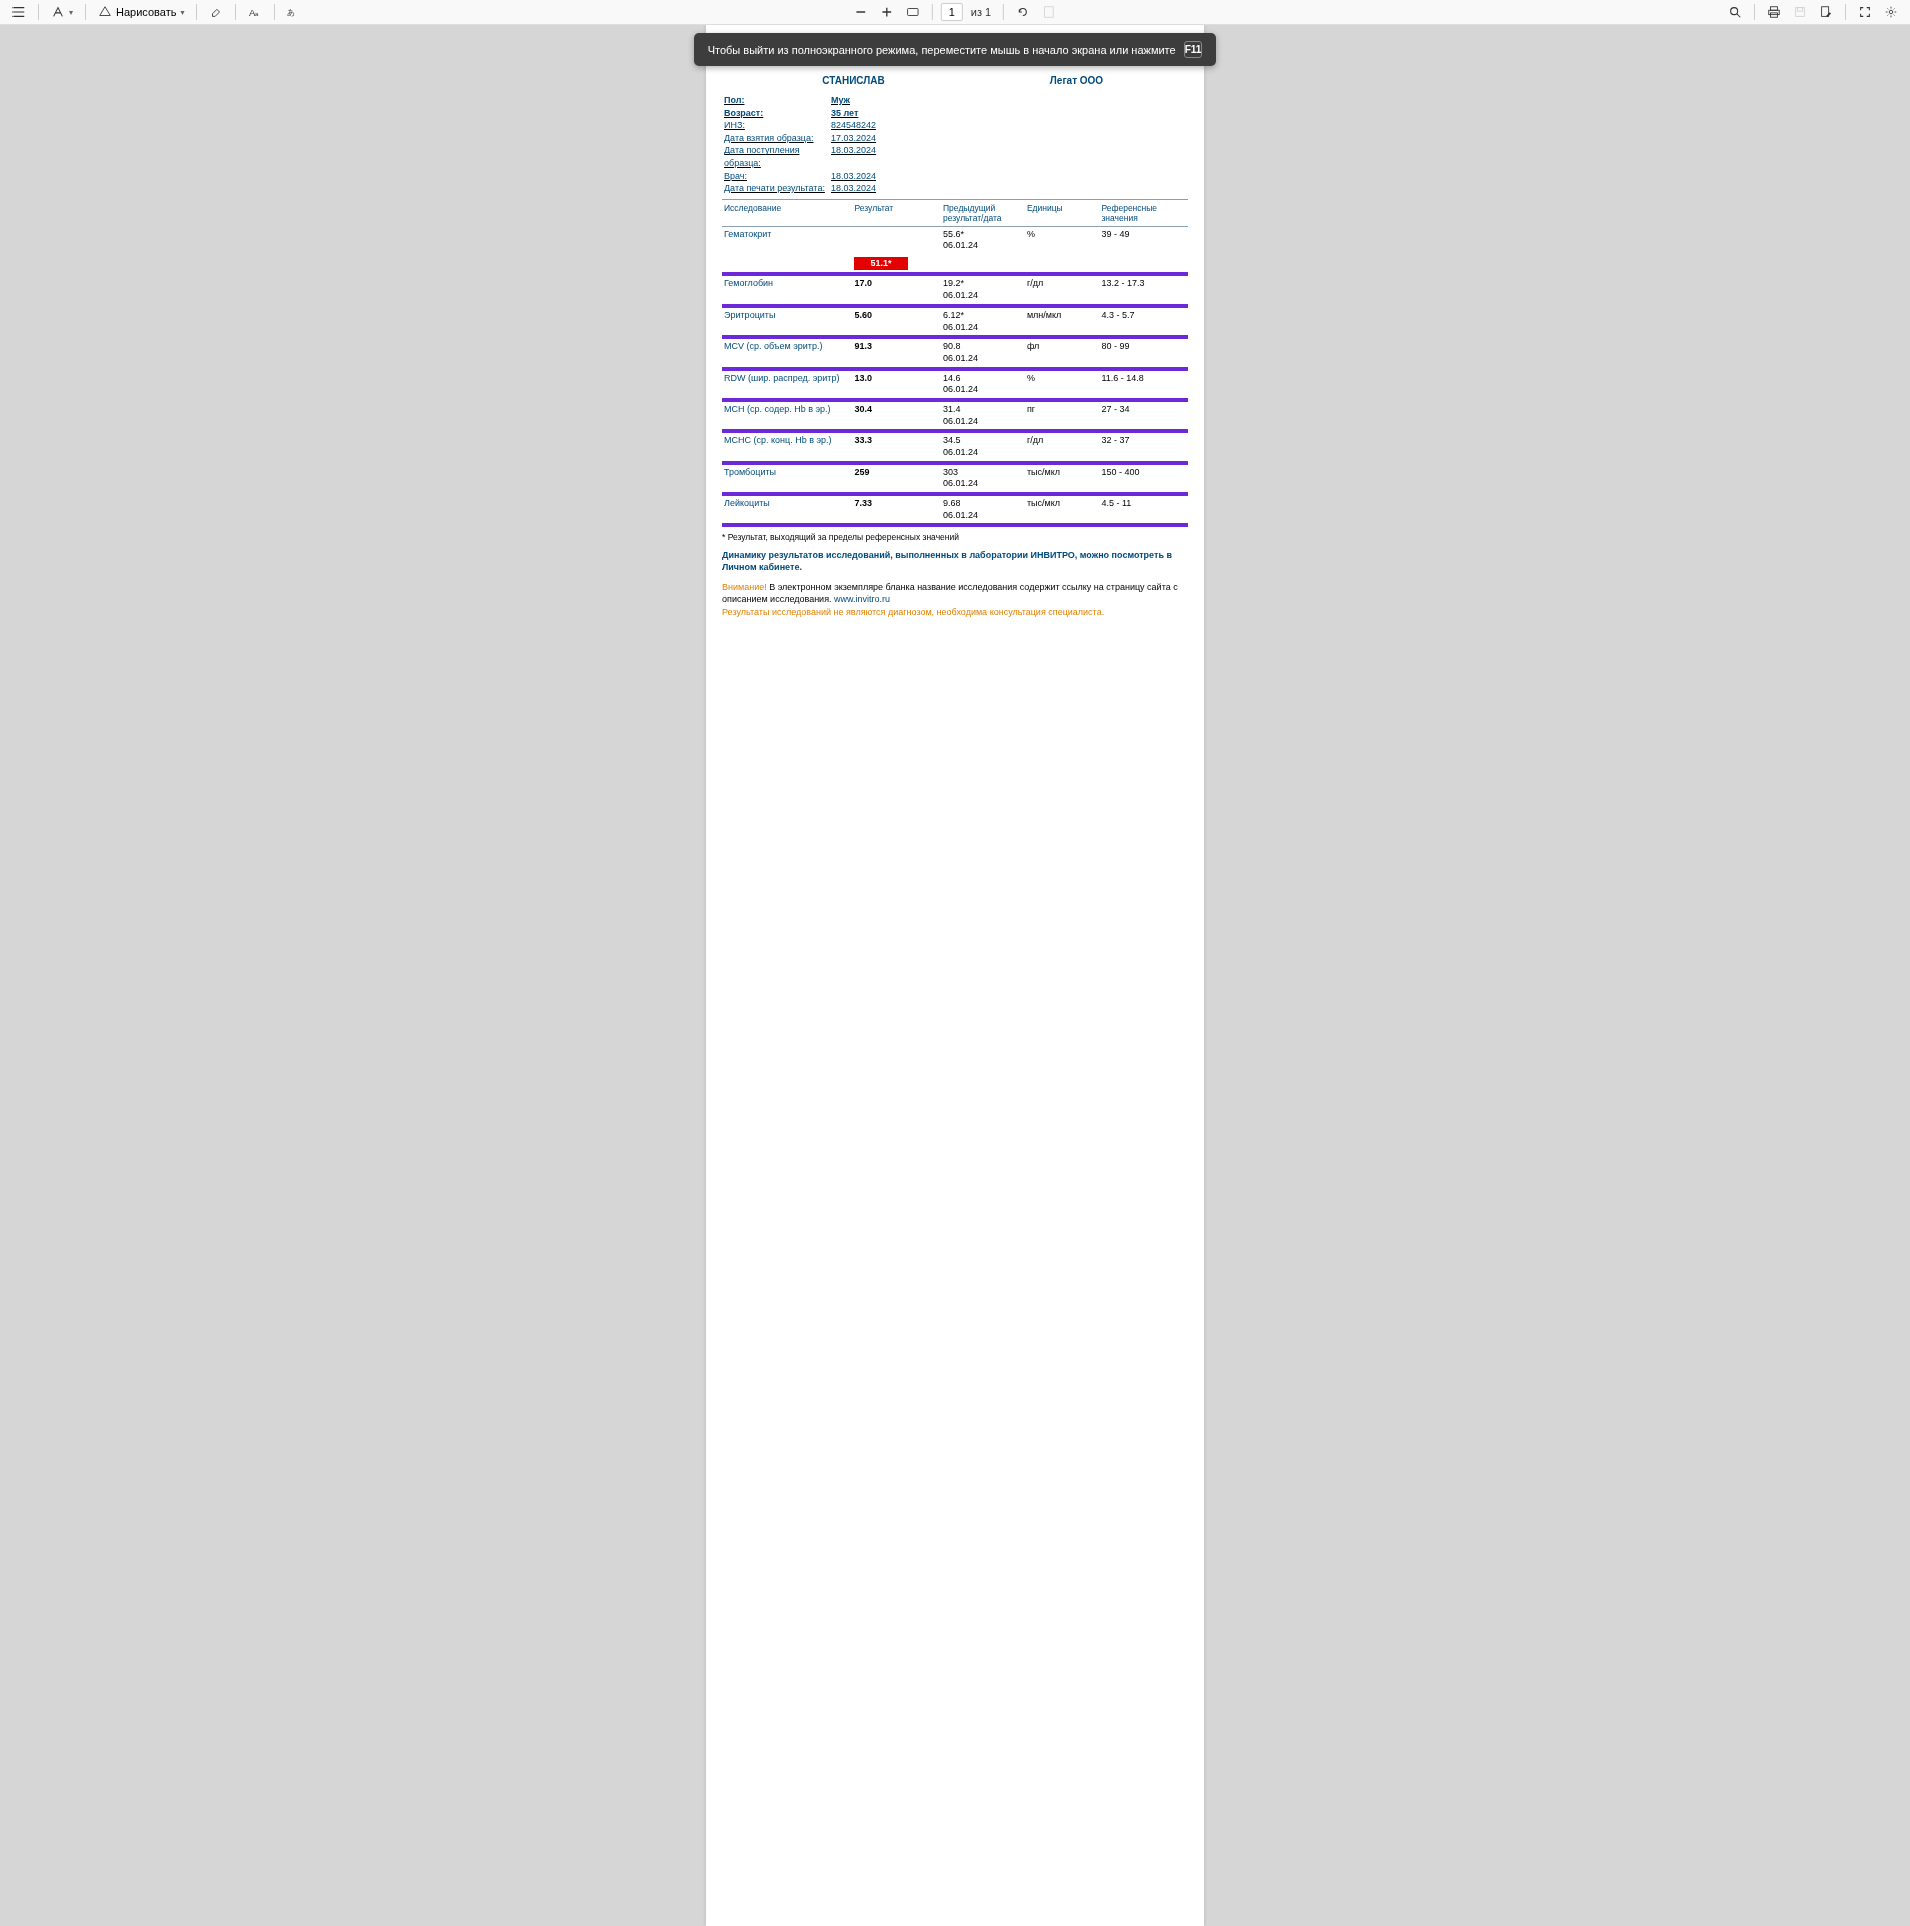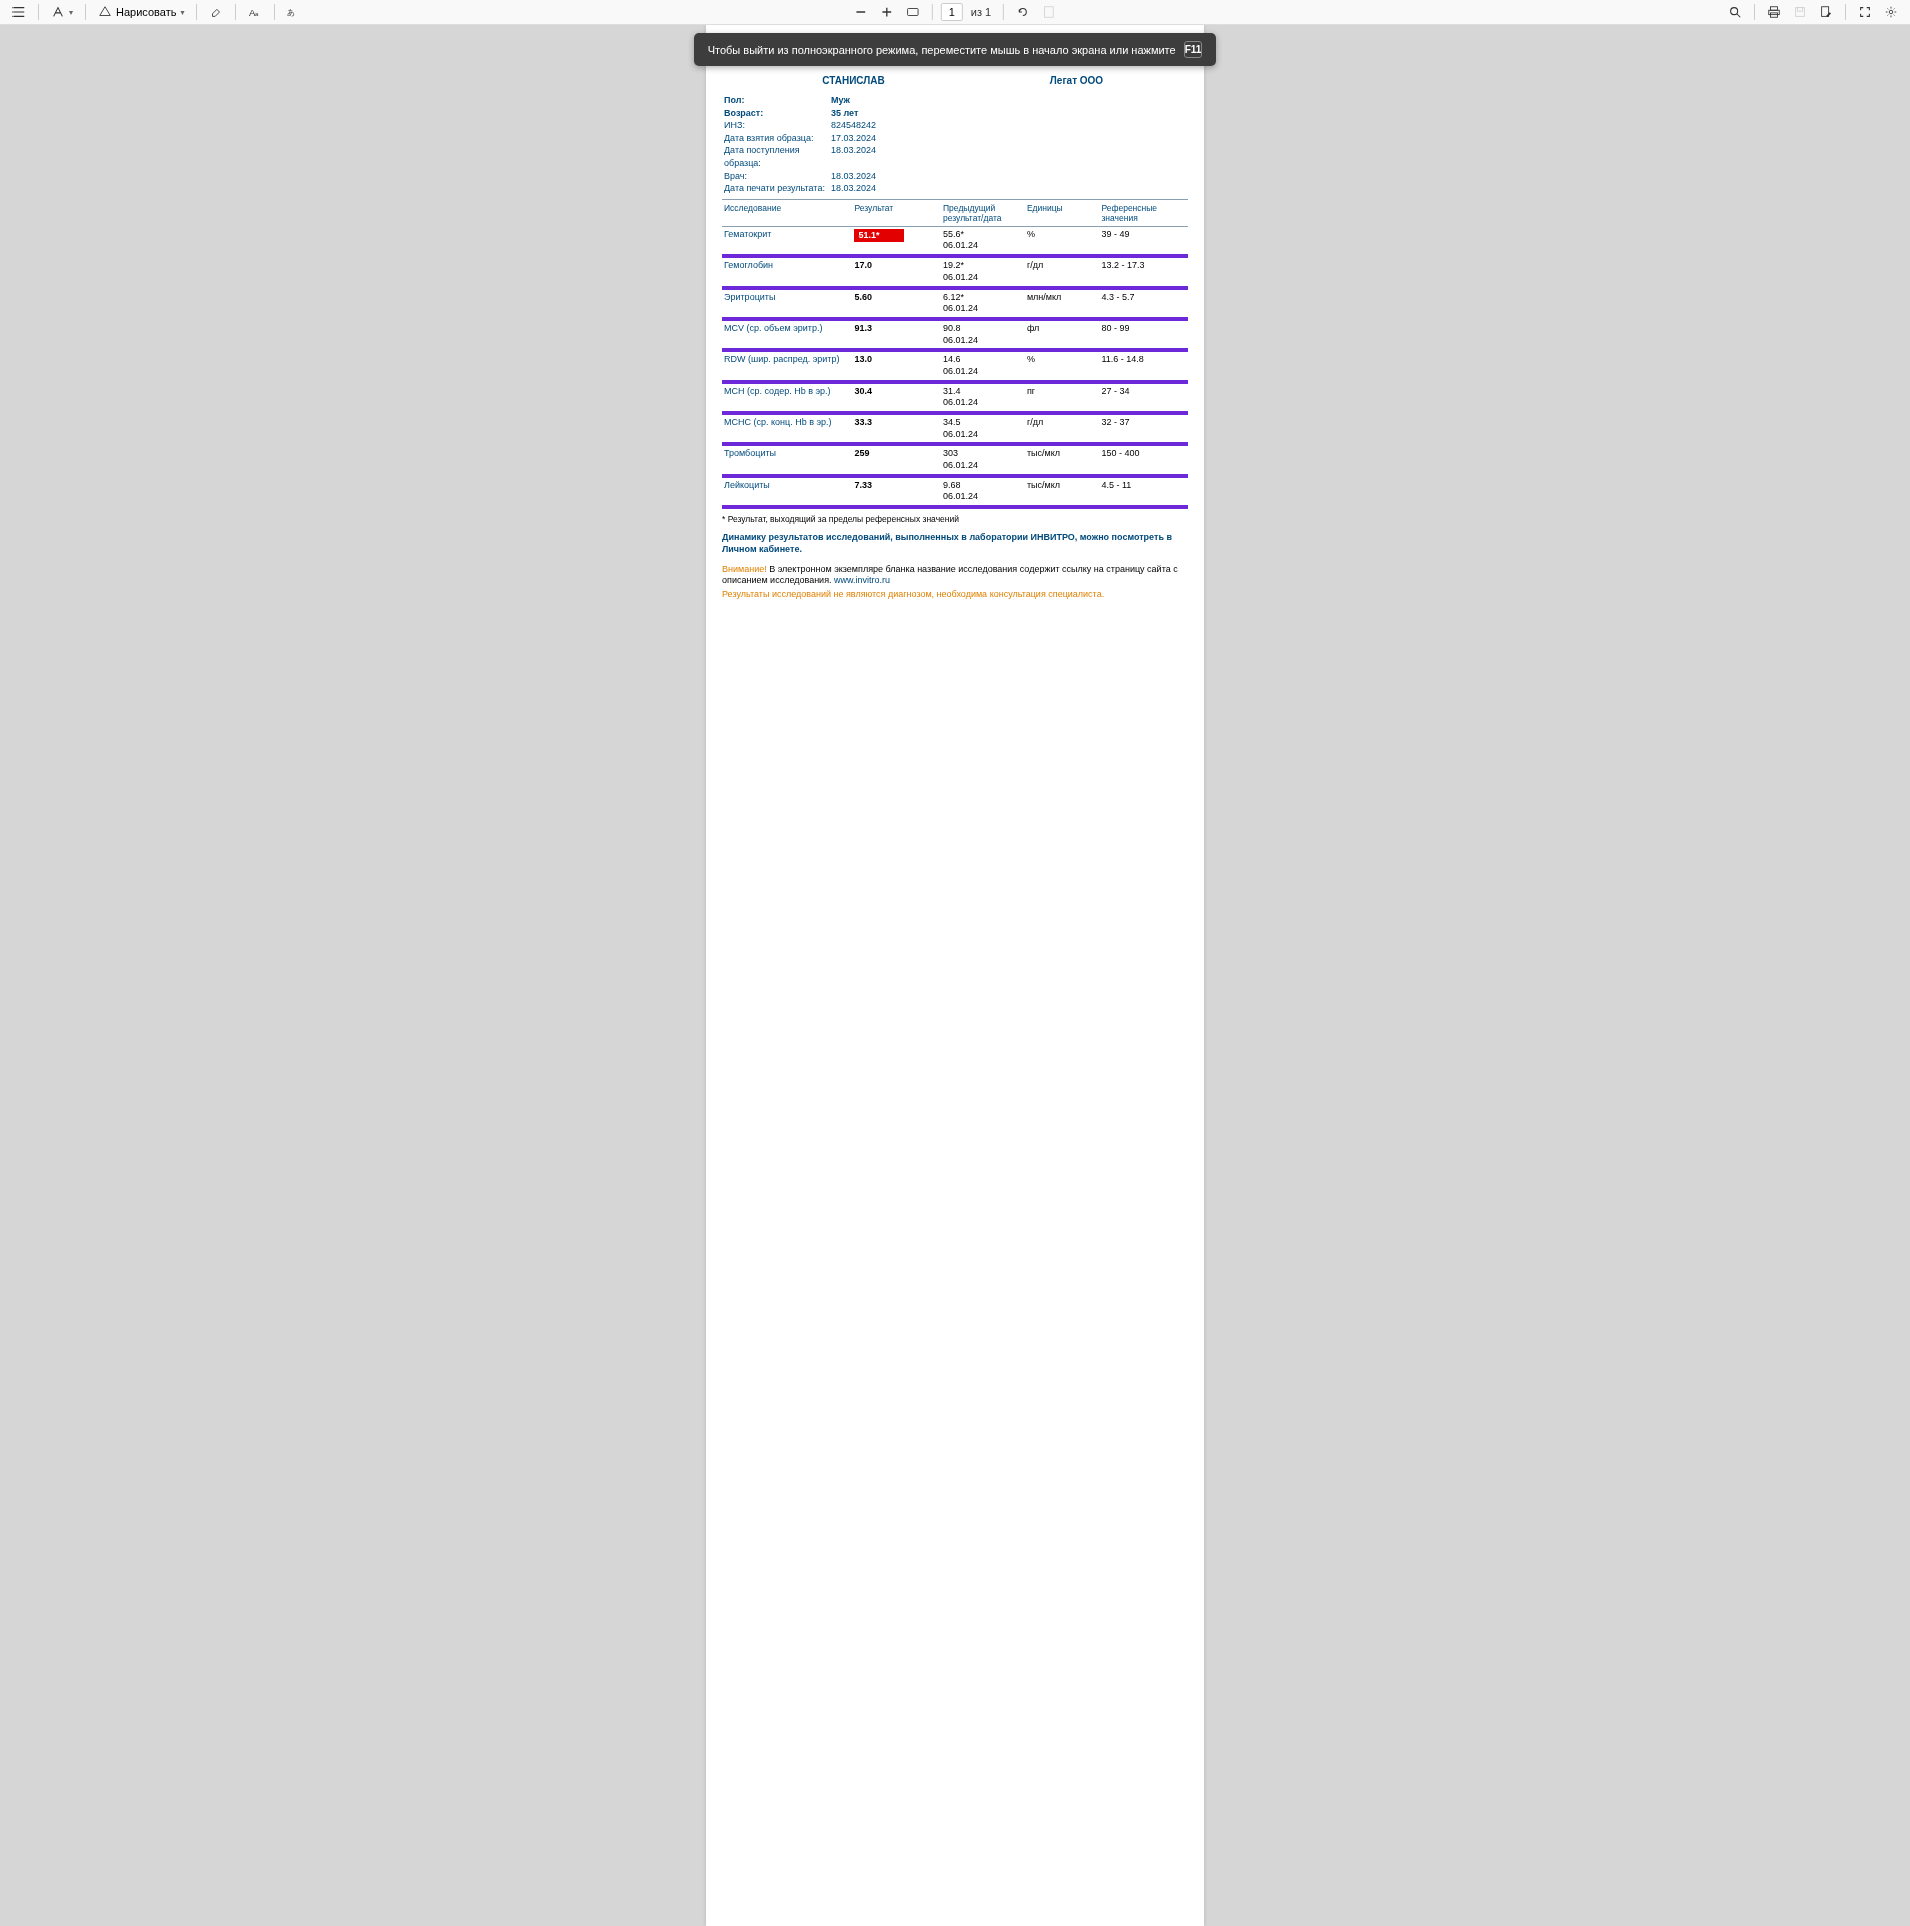--- a/index.html
+++ b/index.html
@@ -66,40 +66,40 @@
       min-height: 592px;
       font-size: 9px;
       position: relative;
       box-shadow: 0 0 4px rgba(0,0,0,0.15);
     }
     
     .header-row { display: flex; margin-bottom: 8px; }
     .patient-name { color: #004a7c; font-weight: bold; font-size: 10px; flex: 1; text-align: center; padding-left: 20px;}
     .company-name { color: #004a7c; font-weight: bold; font-size: 10px; flex: 1; text-align: center; }
     
-    .meta-table { width: 100%; margin-bottom: 1px; }
+    .meta-table { width: 100%; margin-bottom: 1px; text-decoration: underline; }
     .meta-row { display: flex; line-height: 1.4; }
     .meta-label { width: 109px; color: #004a7c; font-size: 9px; padding-left: 2px;}
     .meta-label.bold { font-weight: bold; }
     .meta-value { color: #004a7c; font-size: 9px; }
     .meta-value.bold { font-weight: bold; }
     
     .results-table { width: 100%; border-collapse: collapse; margin-top: 4px; }
     .results-table th {
       color: #004a7c; font-size: 8.5px; text-align: left; font-weight: normal;
       padding: 3px 2px; border-top: 1px solid #8aa0b0; border-bottom: 1px solid #8aa0b0;
       vertical-align: top;
     }
     .results-table td {
       padding: 2px 2px; border-bottom: 4px solid #6d28d9; font-size: 9px;
       vertical-align: top; line-height: 1.3;
     }
     .test-name { color: #004a7c; }
     .result-val { color: #000; font-weight: bold; }
-    .result-highlight { background: #e30000; color: #fff; padding: 1px 4px; display: inline-block; min-width: 50px; }
+    .result-highlight { background: #e30000; color: #fff; padding: 1px 16px; display: inline-block; min-width: 50px; margin-top: 28px; }
     .prev-val { color: #000; font-size: 8.5px; }
     .units-val { color: #000; }
     .ref-val { color: #000; }
     
     .col-test { width: 28%; }
     .col-result { width: 19%; }
     .col-prev { width: 18%; }
     .col-units { width: 16%; margin-left: 36px; }
     .col-ref { width: 19%; }
     

